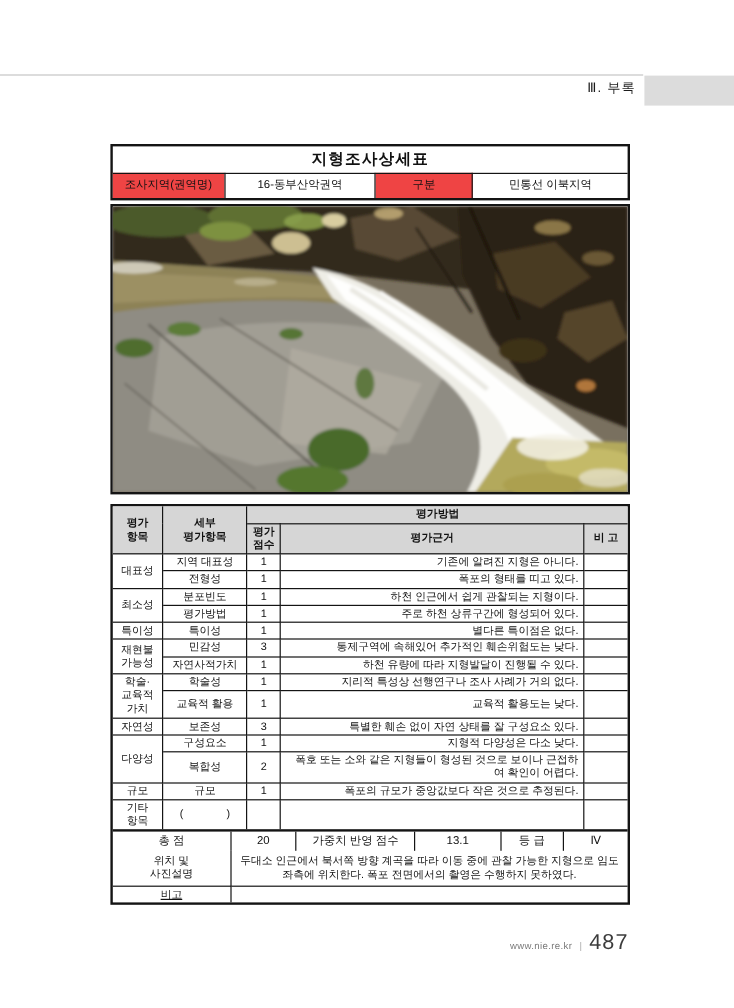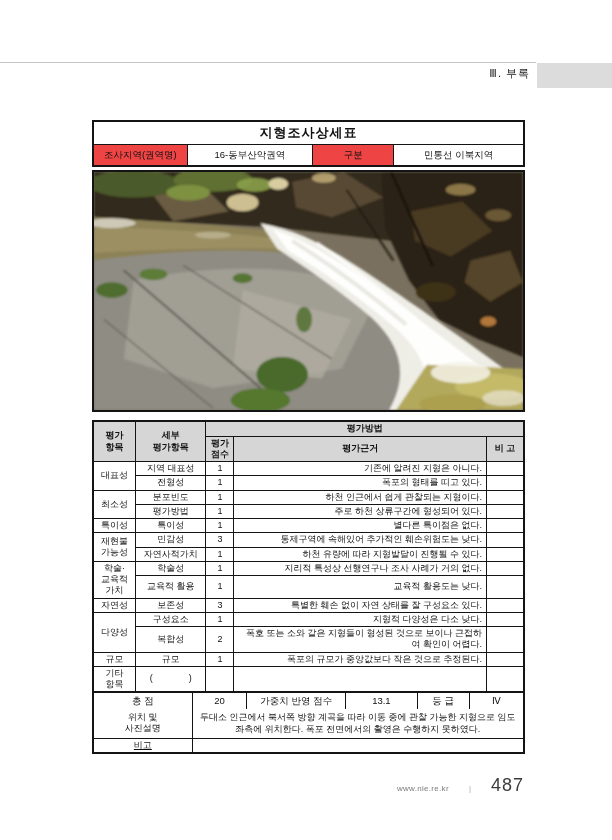--- a/index.html
+++ b/index.html
@@ -40,21 +40,21 @@
   .thick-sep { height:0; border-top:2px solid #141414; }
 
   .summary td { height:16px; font-size:9.5px; }
 
   .notes td { font-size:9px;margin-top:16px; }
   .notes .loc-row td { height:27px; }
   .notes .rem-row td { height:14px;text-decoration:underline; }
   .notes td.body { text-align:center; padding:2px 6px; line-height:1.35; }
 
   
-  .footer { position:absolute; top:775px; right:88px; display:flex; align-items:baseline; gap:20px; }
+  .footer { position:absolute; top:775px; right:88px; display:flex; align-items:baseline; gap:6px; }
   .footer .site { font-size:8px; color:#7a7a7a; letter-spacing:.3px; }
   .footer .sep  { font-size:8px; color:#aaa; }
   .footer .pageno { font-size:18px; color:#3c3c3c; letter-spacing:1px; }
 </style>
 </head>
 <body>
 
 <div class="page">
 
   <div class="top-rule"></div>

